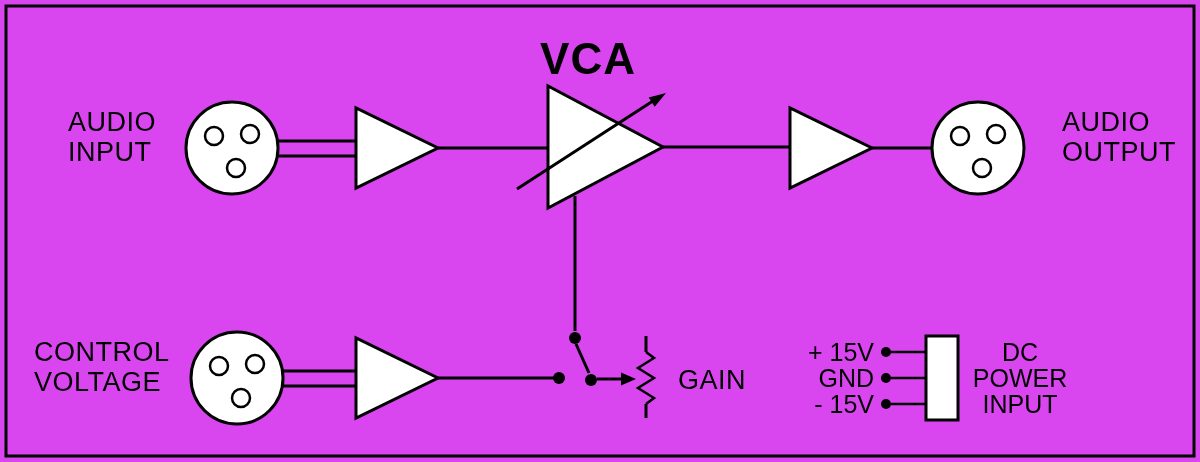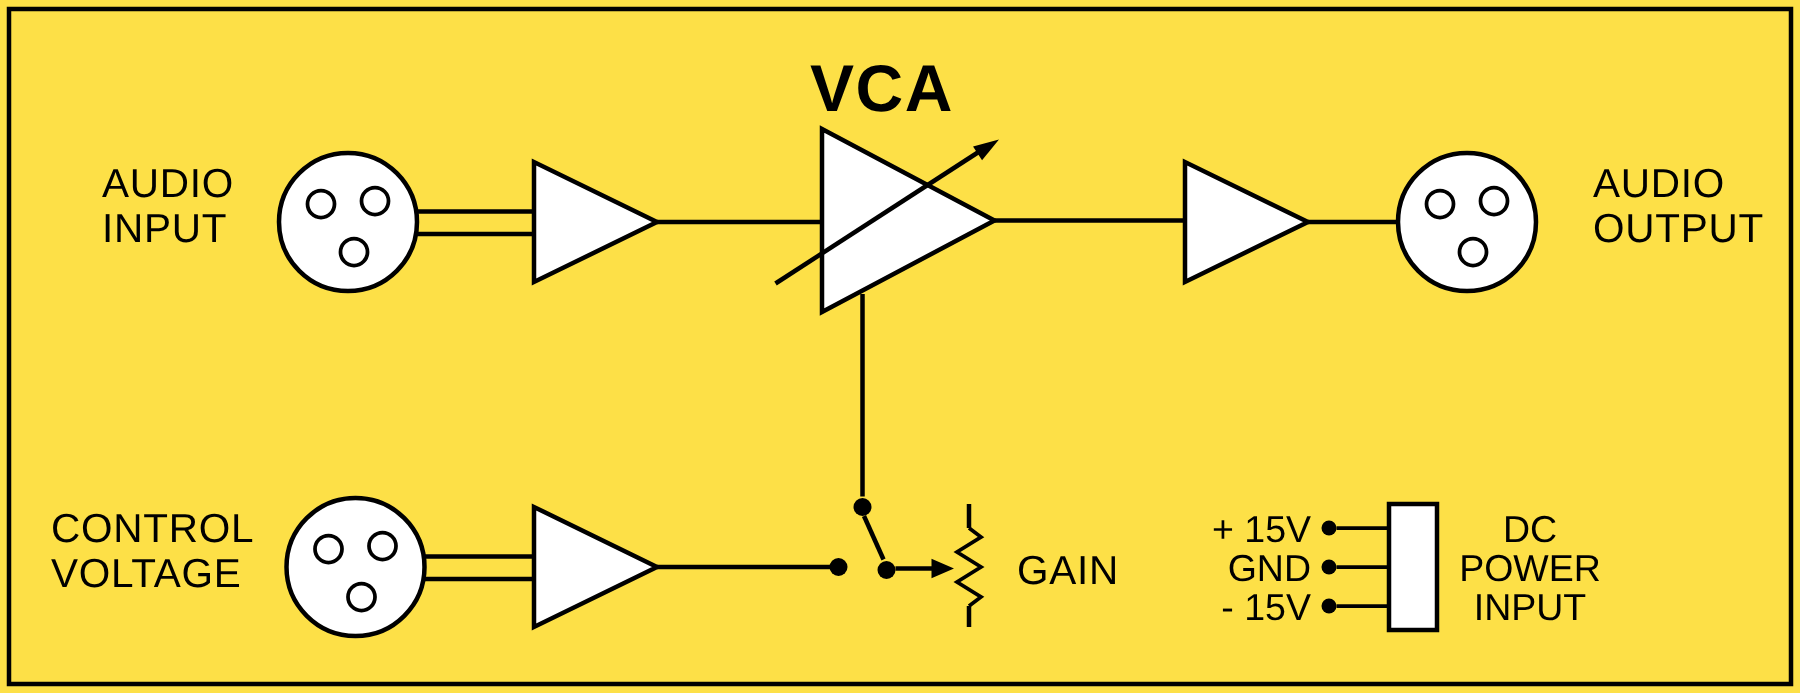--- a/index.html
+++ b/index.html
@@ -4,21 +4,21 @@
 <style>
   html, body {
     margin: 0;
     padding: 0;
     background: #ffffff;
   }
   #stage {
     position: relative;
     width: 1200px;
     height: 462px;
-    background: #fde047;
+    background: #d946ef;
     font-family: "Liberation Sans", sans-serif;
     overflow: hidden;
   }
   #stage svg {
     position: absolute;
     left: 0;
     top: 0;
   }
   text {
     fill: #000000;

